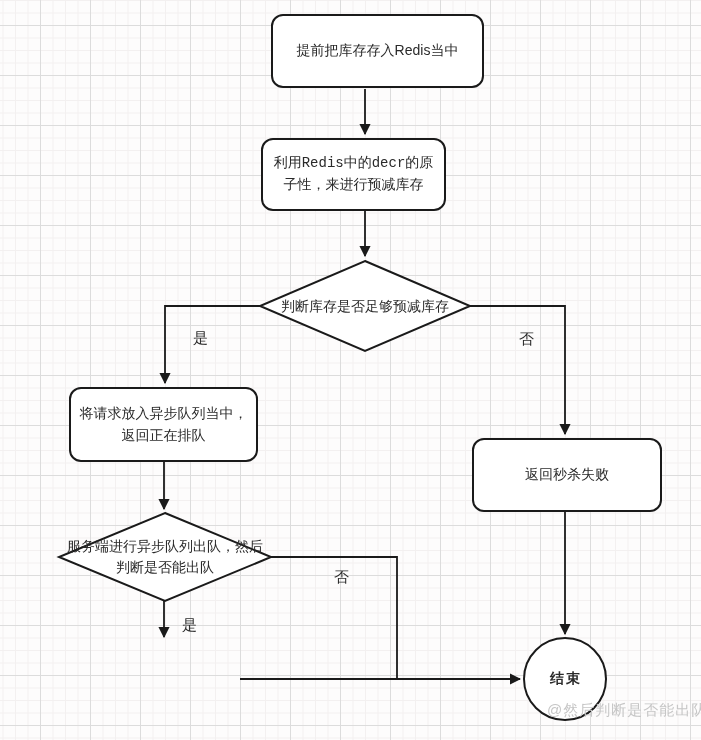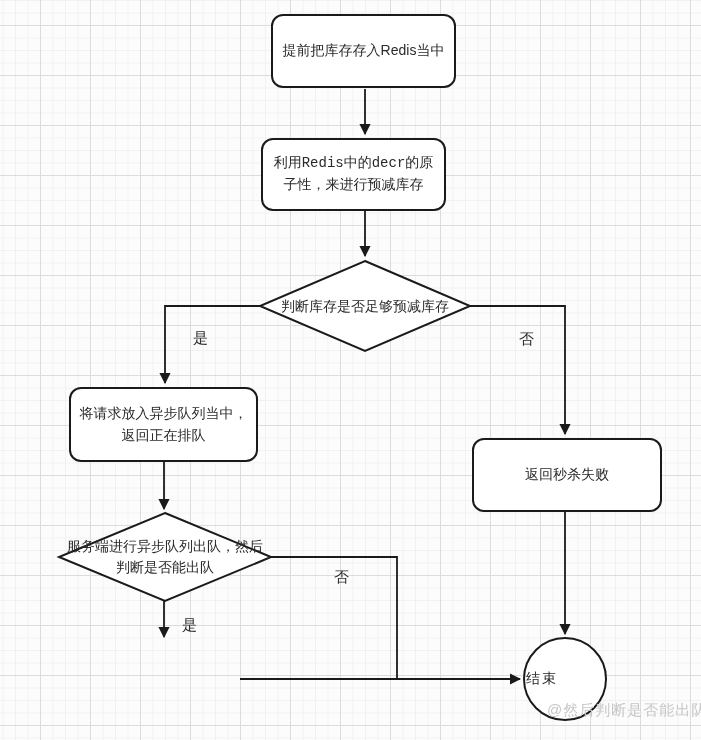--- a/index.html
+++ b/index.html
@@ -90,42 +90,42 @@
     <polyline class="edge" points="164,601 164,637" marker-end="url(#arrow)"></polyline>
     <polyline class="edge" points="271,557 397,557 397,679"></polyline>
     <polyline class="edge" points="240,679 520,679" marker-end="url(#arrow)"></polyline>
     <polyline class="edge" points="565,512 565,634" marker-end="url(#arrow)"></polyline>
 
     <polygon class="shape" points="365,261 470,306 365,351 260,306"></polygon>
     <polygon class="shape" points="165,513 271,557 165,601 59,557"></polygon>
     <circle class="shape" cx="565" cy="679" r="41"></circle>
   </svg>
 
-  <div class="node-box" style="left:271px; top:14px; width:185px; height:74px;">
+  <div class="node-box" style="left:271px; top:14px; width:213px; height:74px;">
     <span>提前把库存存入Redis当中</span>
   </div>
 
   <div class="node-box" style="left:261px; top:138px; width:185px; height:73px;font-family:Liberation Mono, monospace;">
     <span>利用Redis中的decr的原子性，来进行预减库存</span>
   </div>
 
   <div class="node-box" style="left:69px; top:387px; width:189px; height:75px;">
     <span>将请求放入异步队列当中，返回正在排队</span>
   </div>
 
   <div class="node-box" style="left:472px; top:438px; width:190px; height:74px;">
     <span>返回秒杀失败</span>
   </div>
 
 
   <div class="diamond-text" style="left:263px; top:294px; width:204px; height:24px;text-align:right;">判断库存是否足够预减库存</div>
 
   <div class="diamond-text" style="left:61px; top:535px; width:208px; height:44px;">服务端进行异步队列出队，然后判断是否能出队</div>
 
-  <div class="circle-text" style="left:511px; top:667px; width:62px; height:24px;">结束</div>
+  <div class="circle-text" style="left:535px; top:667px; width:62px; height:24px;font-weight:bold;">结束</div>
 
   <div class="edge-label" style="left:193px; top:329px;">是</div>
   <div class="edge-label" style="left:519px; top:330px;">否</div>
   <div class="edge-label" style="left:334px; top:568px;">否</div>
   <div class="edge-label" style="left:182px; top:616px;">是</div>
 
   <div class="watermark">@然后判断是否能出队</div>
 
 </div>
 

